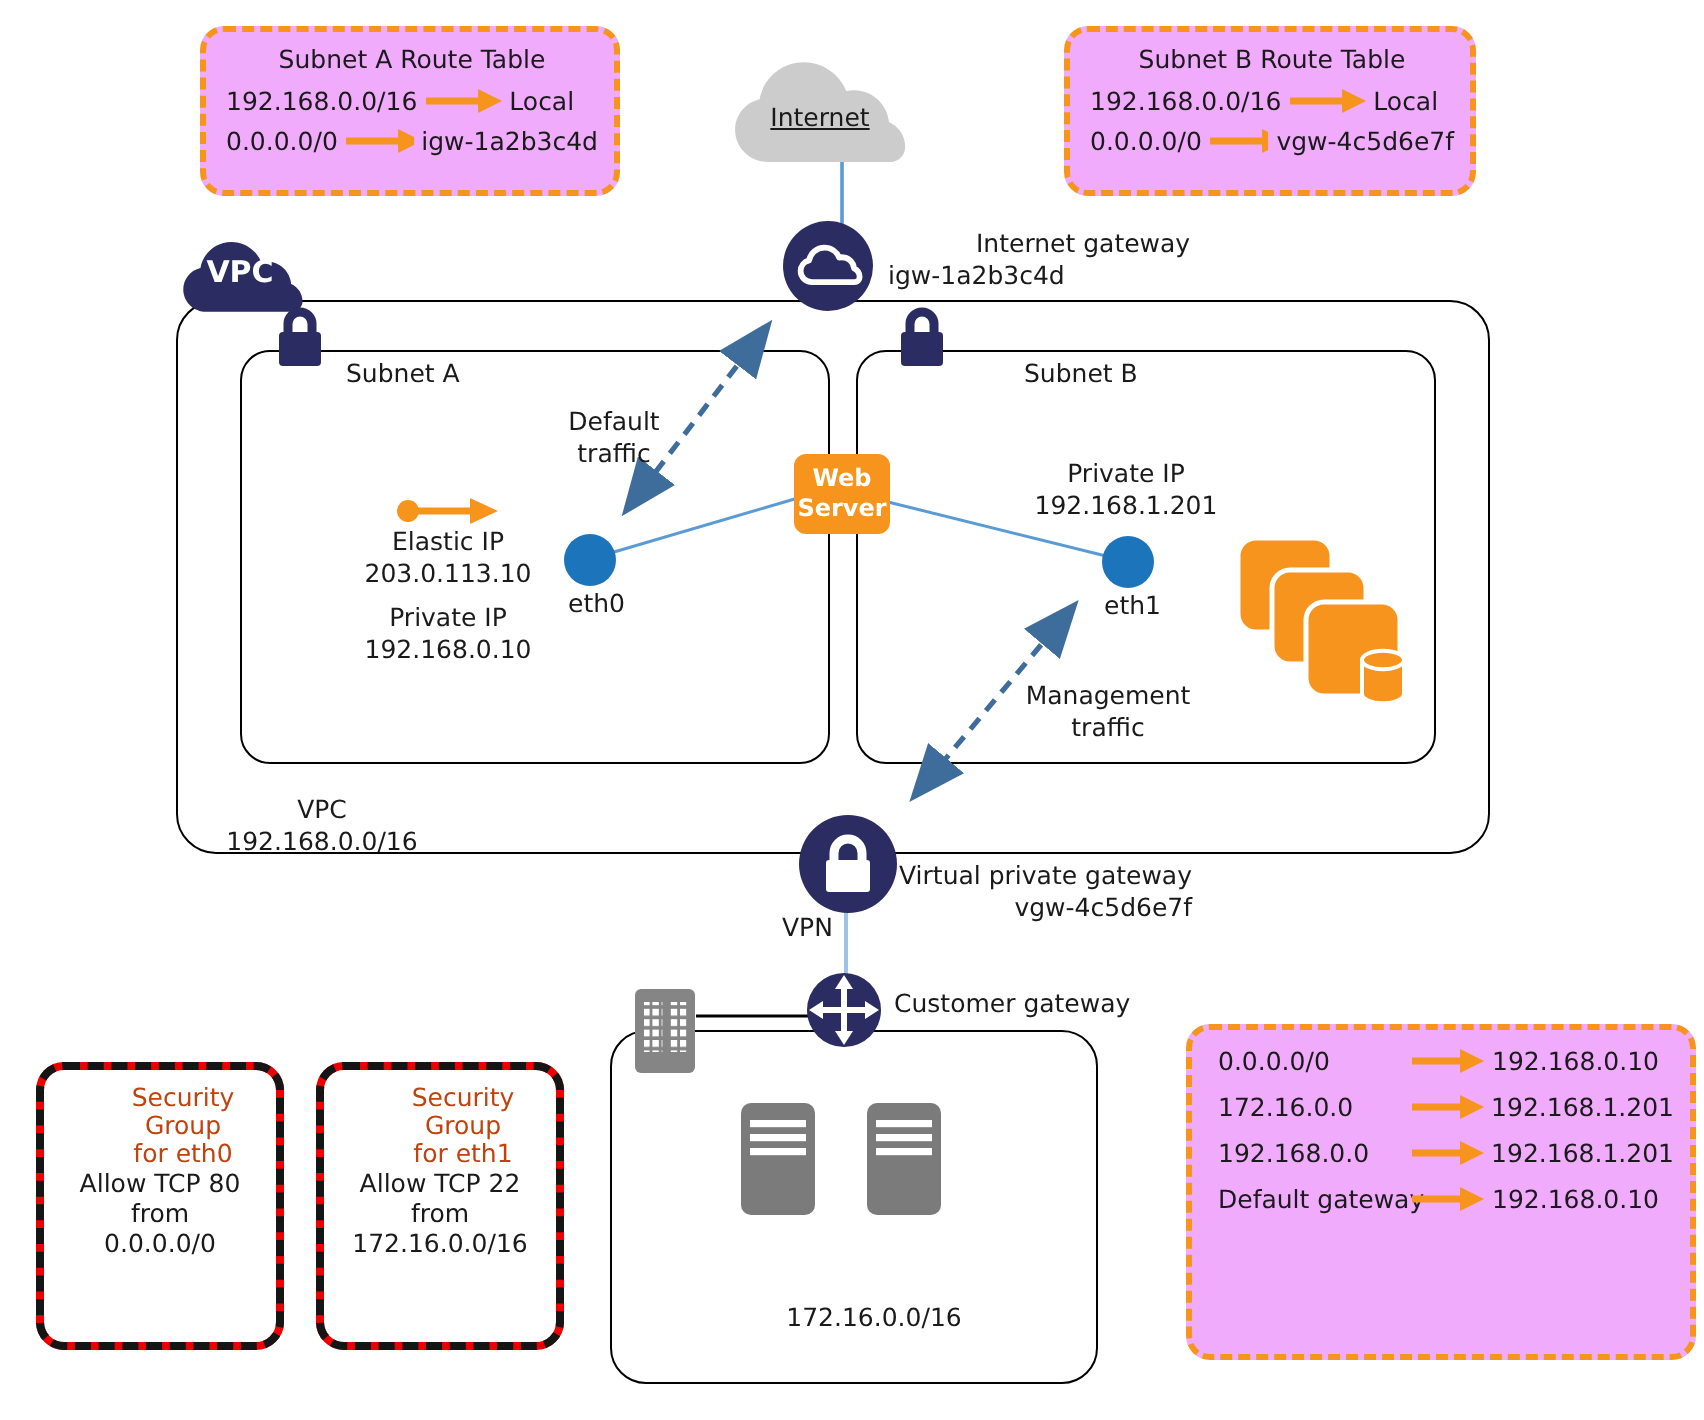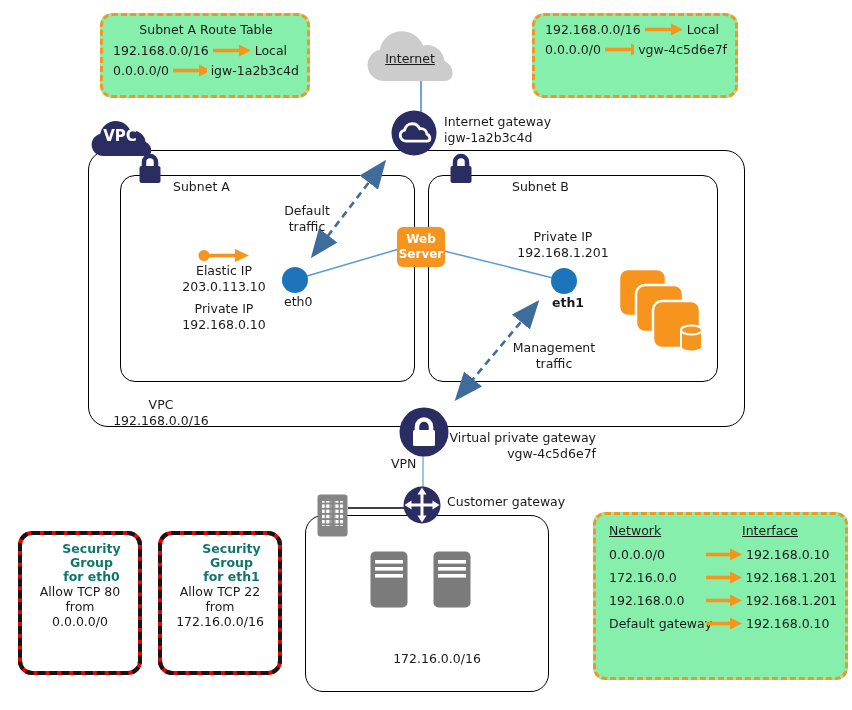--- a/index.html
+++ b/index.html
@@ -2,26 +2,26 @@
 <html><head>
 <meta charset="utf-8">
 <style>
   html,body { margin:0; padding:0; background:#fff; }
   #canvas {
     position:relative; width:852px; height:710px; background:#ffffff;
     font-family:"DejaVu Sans","Liberation Sans",sans-serif;
     color:#1a1a1a; font-size:12.5px; overflow:hidden;
   }
   .box  { position:absolute; border:1.5px solid #000; border-radius:16px; background:transparent; z-index:1; }
-  .rtbl { position:absolute; border:3px dashed #F7941D; border-radius:12px; background:#86efac; z-index:5; padding:6px 8px 4px 10px; }
+  .rtbl { position:absolute; border:3px dashed #F7941D; border-radius:12px; background:#f0abfc; z-index:5; padding:6px 8px 4px 10px; }
   .rtbl .ttl { text-align:center; margin-bottom:6px; }
   .rtbl .row { display:flex; align-items:center; gap:4px; margin-bottom:5px; white-space:nowrap; }
   .sg { position:absolute; border:4px solid #EE0000; border-radius:14px; z-index:5; text-align:center; }
   .sg::before { content:""; position:absolute; inset:-4px; border:4px dashed #151515; border-radius:14px; pointer-events:none; }
-  .sg .sgt { color:#0f766e; font-weight:bold; line-height:14px; margin-top:7px;padding-left:23px; }
+  .sg .sgt { color:#c2410c; font-weight:normal; line-height:14px; margin-top:7px;padding-left:23px; }
   .sg .sgr { line-height:15px; }
   .lbl { position:absolute; z-index:4; line-height:16px; white-space:nowrap; }
   .ctr { text-align:center; }
   .icon { position:absolute; z-index:3; }
   svg  { display:block; }
   .wst { position:absolute; left:397px; top:227px; width:48px; height:40px; background:#F7941D;
          border-radius:6px; color:#fff; font-weight:bold; font-size:12px; line-height:15px;
          display:flex; flex-direction:column; align-items:center; justify-content:center; z-index:3; }
   .ethdot { position:absolute; width:26px; height:26px; border-radius:50%; background:#1C74BB; z-index:3; }
   #wires { position:absolute; left:0; top:0; z-index:2; pointer-events:none; }
@@ -70,20 +70,21 @@
       <span>0.0.0.0/0</span>
       <svg width="38" height="13">
           <line x1="0" y1="6.5" x2="26" y2="6.5" stroke="#F7941D" stroke-width="3.6"></line>
           <polygon points="26,0.5 38,6.5 26,12.5" fill="#F7941D"></polygon>
         </svg>
       <span>igw-1a2b3c4d</span>
     </div>
   </div>
 
   <div class="rtbl" style="left:532px; top:13px; width:182px; height:69px;">
+    <div class="ttl">Subnet B Route Table</div>
     <div class="row">
       <span>192.168.0.0/16</span>
       <svg width="38" height="13">
           <line x1="0" y1="6.5" x2="26" y2="6.5" stroke="#F7941D" stroke-width="3.6"></line>
           <polygon points="26,0.5 38,6.5 26,12.5" fill="#F7941D"></polygon>
         </svg>
       <span>Local</span>
     </div>
     <div class="row">
       <span>0.0.0.0/0</span>
@@ -104,21 +105,21 @@
 
   <div class="icon" style="left:391px; top:110px;">
     <svg width="46" height="46" viewBox="0 0 46 46">
       <circle cx="23" cy="23" r="22.5" fill="#2B2C61"></circle>
       <g transform="translate(7.5,12) scale(0.72)">
         <path d="M10.5 26.5 C6 26.5 2.5 23 2.5 18.8 C2.5 15.2 5 12.2 8.4 11.4 C9.3 6.3 13.8 2.5 19 2.5 C23.6 2.5 27.6 5.3 29.3 9.4 C29.9 9.3 30.5 9.2 31.2 9.2 C35.6 9.2 39.2 12.6 39.6 16.9 C42 18 43.5 20.3 43.5 22.9 C43.5 24.9 41.9 26.5 39.9 26.5 Z" fill="none" stroke="#fff" stroke-width="4" stroke-linejoin="round"></path>
       </g>
     </svg>
   </div>
   <div class="lbl" style="left:444px; top:114px;">
-    <span style="display:block;">Internet gateway</span>
+    <span style="display:block;margin-left:44px;">Internet gateway</span>
     <span style="display:block;">igw-1a2b3c4d</span>
   </div>
 
   <div class="icon" style="left:88px; top:117px;">
     <svg width="64" height="40" viewBox="0 0 44 27">
       <path d="M10.5 26.5 C6 26.5 2.5 23 2.5 18.8 C2.5 15.2 5 12.2 8.4 11.4 C9.3 6.3 13.8 2.5 19 2.5 C23.6 2.5 27.6 5.3 29.3 9.4 C29.9 9.3 30.5 9.2 31.2 9.2 C35.6 9.2 39.2 12.6 39.6 16.9 C42 18 43.5 20.3 43.5 22.9 C43.5 24.9 41.9 26.5 39.9 26.5 Z" fill="#2B2C61"></path>
     </svg>
     <div style="position:absolute; left:0; top:10px; width:64px; text-align:center; color:#fff; font-weight:bold; font-size:15px;">VPC</div>
   </div>
 
@@ -164,21 +165,21 @@
   </div>
 
   <div class="ethdot" style="left:282px; top:267px;"></div>
   <div class="lbl" style="left:284px; top:294px;">eth0</div>
 
   <div class="lbl ctr" style="left:515px; top:229px; width:96px;">
     <span style="display:block;">Private IP</span>
     <span style="display:block;">192.168.1.201</span>
   </div>
   <div class="ethdot" style="left:551px; top:268px;"></div>
-  <div class="lbl" style="left:552px; top:295px;font-weight:bold;">eth1</div>
+  <div class="lbl" style="left:552px; top:295px;">eth1</div>
 
   <div class="wst">
     <span>Web</span>
     <span>Server</span>
   </div>
 
   <div class="icon" style="left:617px; top:264px;">
     <svg width="90" height="92">
       <rect x="2" y="5" width="47" height="47" rx="9" fill="#F7941D" stroke="#fff" stroke-width="2.5"></rect>
       <rect x="19" y="21" width="47" height="47" rx="9" fill="#F7941D" stroke="#fff" stroke-width="2.5"></rect>
@@ -268,24 +269,20 @@
       <span style="display:block;">for eth1</span>
     </div>
     <div class="sgr">
       <span style="display:block;">Allow TCP 22</span>
       <span style="display:block;">from</span>
       <span style="display:block;">172.16.0.0/16</span>
     </div>
   </div>
 
   <div class="rtbl" style="left:593px; top:512px; width:228px; height:150px; padding:8px 8px 4px 13px;">
-    <div class="hdrrow">
-      <span class="net u">Network</span>
-      <span class="u">Interface</span>
-    </div>
     <div class="wsr">
       <span class="net">0.0.0.0/0</span>
       <svg width="36" height="13" style="margin-right:4px;">
           <line x1="0" y1="6.5" x2="24" y2="6.5" stroke="#F7941D" stroke-width="3.6"></line>
           <polygon points="24,0.5 36,6.5 24,12.5" fill="#F7941D"></polygon>
         </svg>
       <span>192.168.0.10</span>
     </div>
     <div class="wsr">
       <span class="net">172.16.0.0</span>

